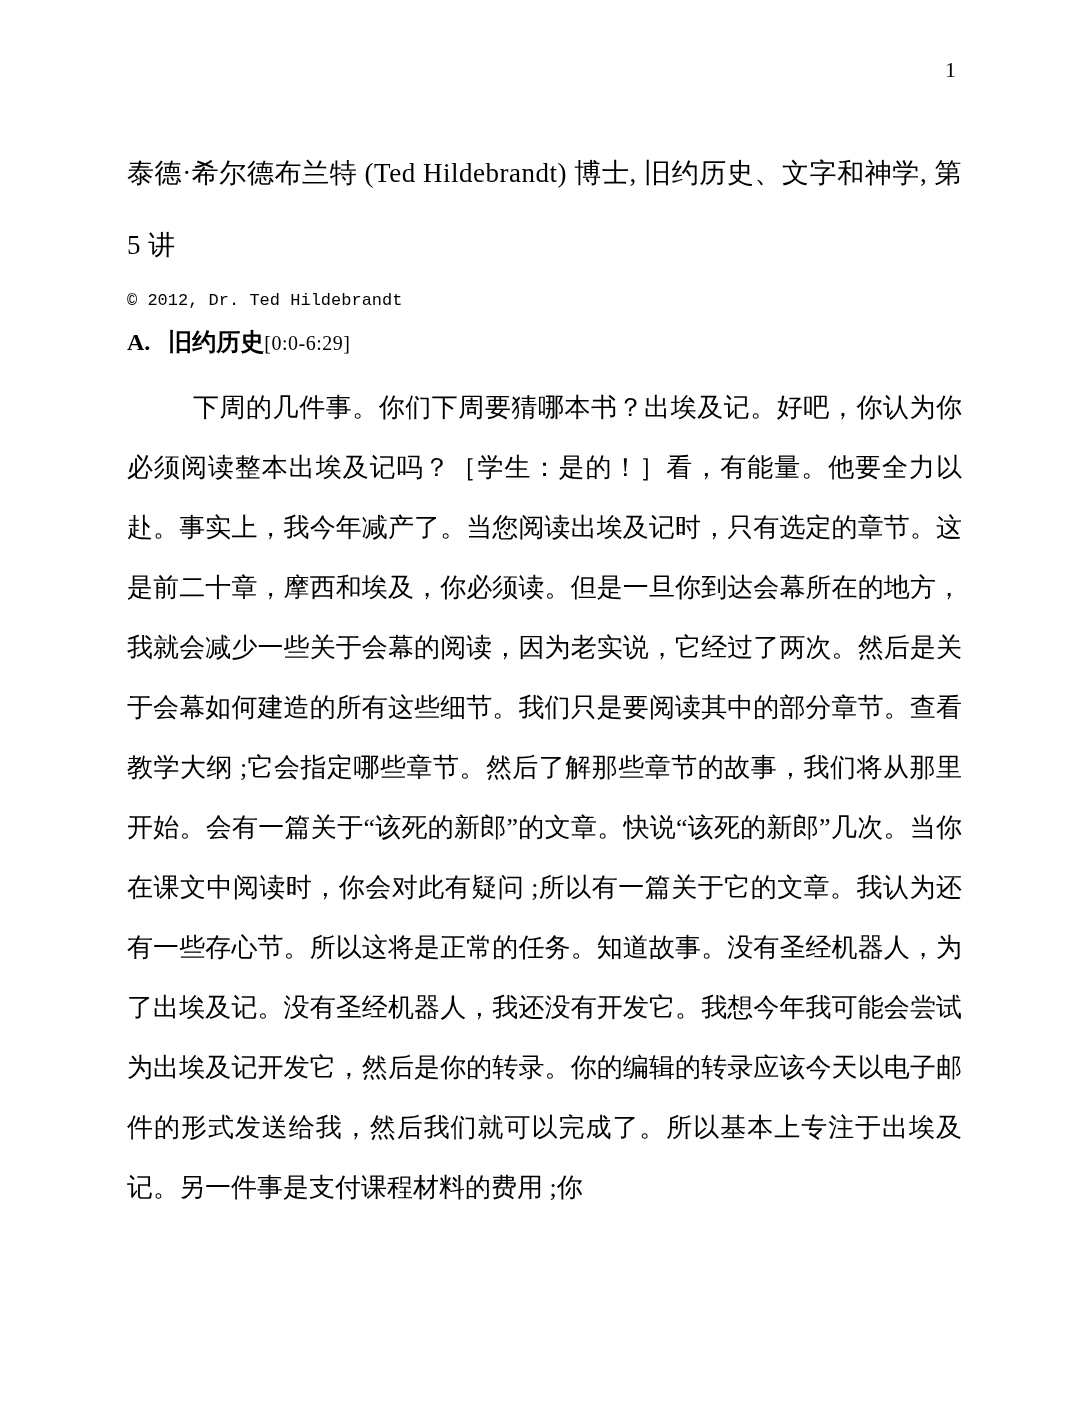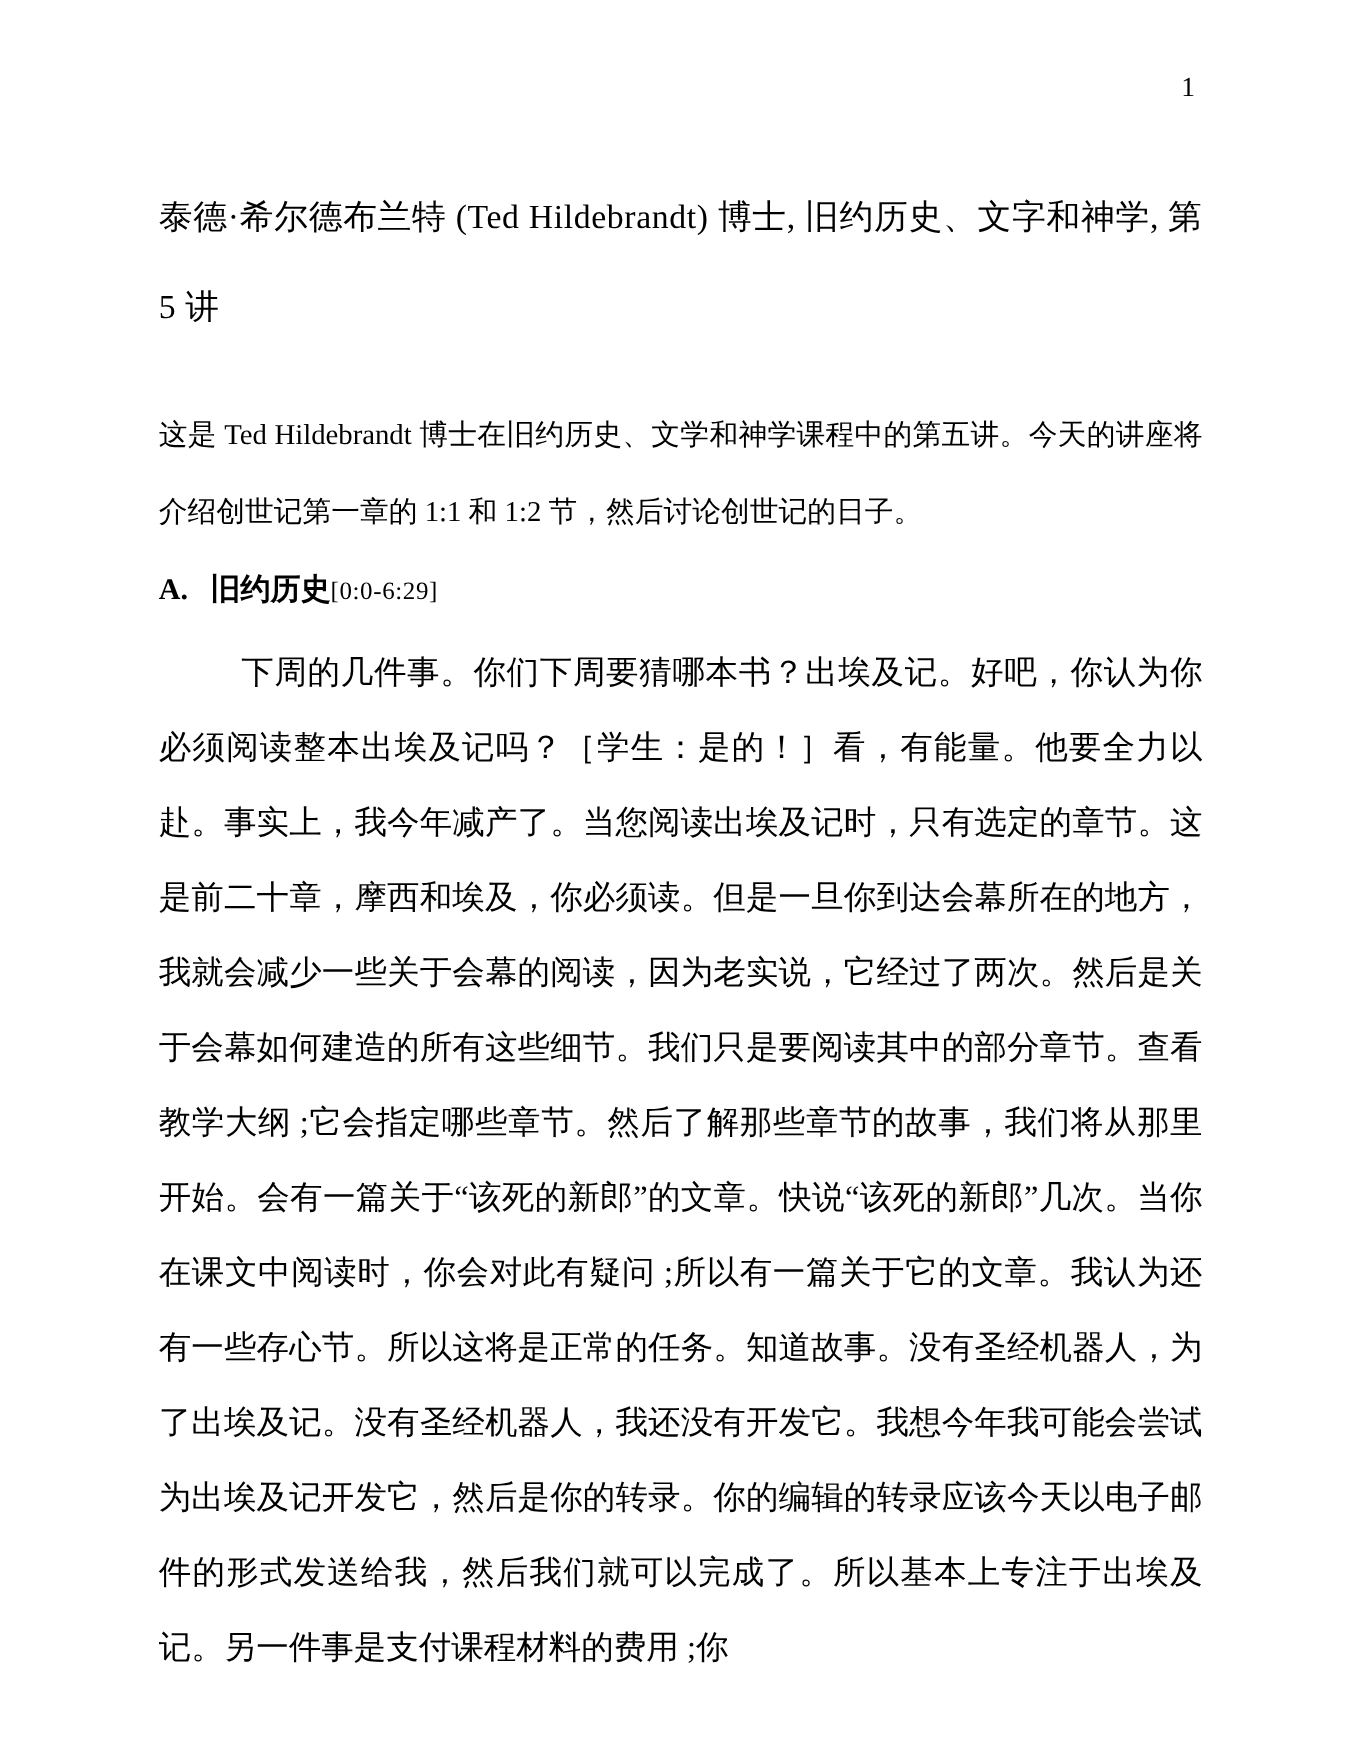--- a/index.html
+++ b/index.html
@@ -72,22 +72,22 @@
 </style>
 </head>
 <body>
 
 <div class="page">
 
   <div class="page-number">1</div>
 
   <h1 class="doc-title">泰德·希尔德布兰特 (Ted Hildebrandt) 博士, 旧约历史、文字和神学, 第 5 讲</h1>
 
+  <div class="copyright">© 2012, Dr. Ted Hildebrandt</div>
 
-  <p class="intro">这是 Ted Hildebrandt 博士在旧约历史、文学和神学课程中的第五讲。今天的讲座将介绍创世记第一章的 1:1 和 1:2 节，然后讨论创世记的日子。</p>
 
   <h2 class="section-heading">
     <span class="label">A.</span><span>旧约历史</span><span class="timecode">[0:0-6:29]</span>
   </h2>
 
   <p class="body-par">下周的几件事。你们下周要猜哪本书？出埃及记。好吧，你认为你必须阅读整本出埃及记吗？［学生：是的！］看，有能量。他要全力以赴。事实上，我今年减产了。当您阅读出埃及记时，只有选定的章节。这是前二十章，摩西和埃及，你必须读。但是一旦你到达会幕所在的地方，我就会减少一些关于会幕的阅读，因为老实说，它经过了两次。然后是关于会幕如何建造的所有这些细节。我们只是要阅读其中的部分章节。查看教学大纲 ;它会指定哪些章节。然后了解那些章节的故事，我们将从那里开始。会有一篇关于“该死的新郎”的文章。快说“该死的新郎”几次。当你在课文中阅读时，你会对此有疑问 ;所以有一篇关于它的文章。我认为还有一些存心节。所以这将是正常的任务。知道故事。没有圣经机器人，为了出埃及记。没有圣经机器人，我还没有开发它。我想今年我可能会尝试为出埃及记开发它，然后是你的转录。你的编辑的转录应该今天以电子邮件的形式发送给我，然后我们就可以完成了。所以基本上专注于出埃及记。另一件事是支付课程材料的费用 ;你</p>
 
 </div>
 
 </body></html>

